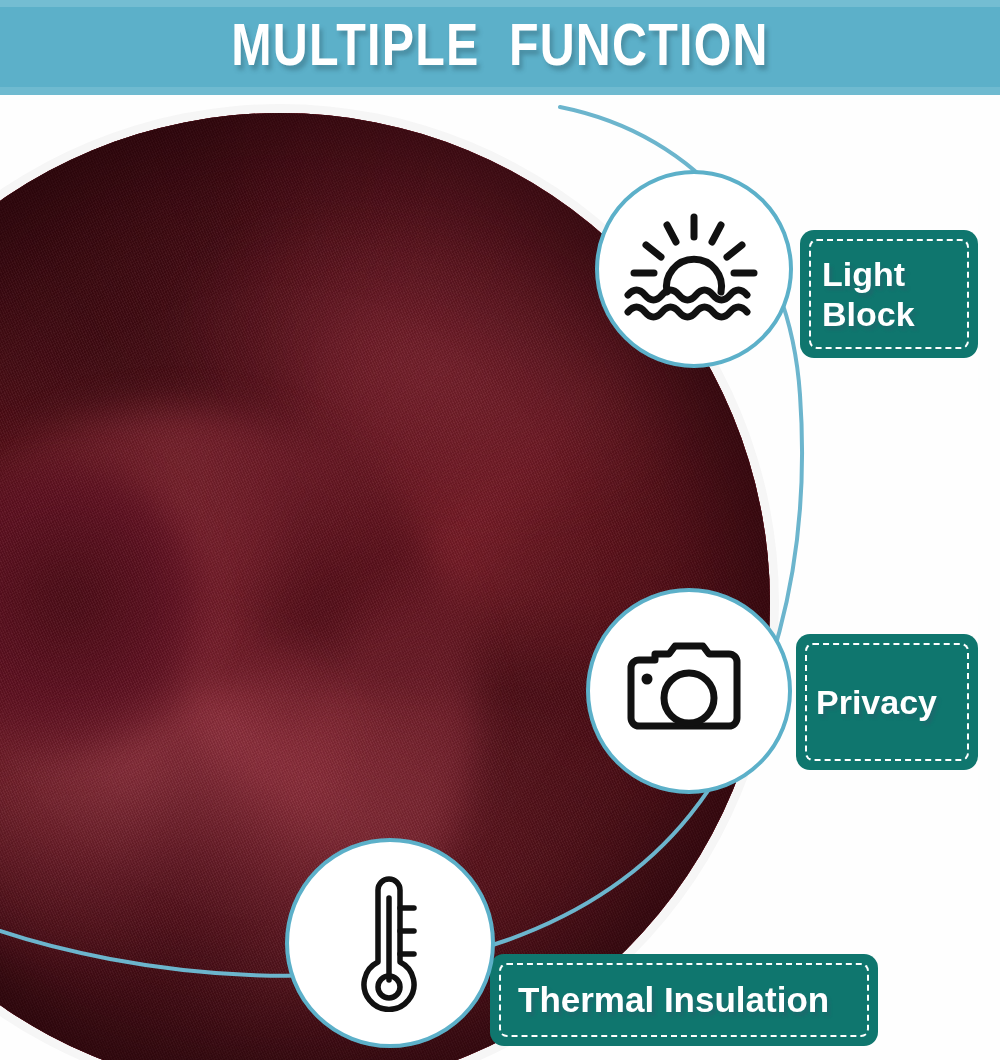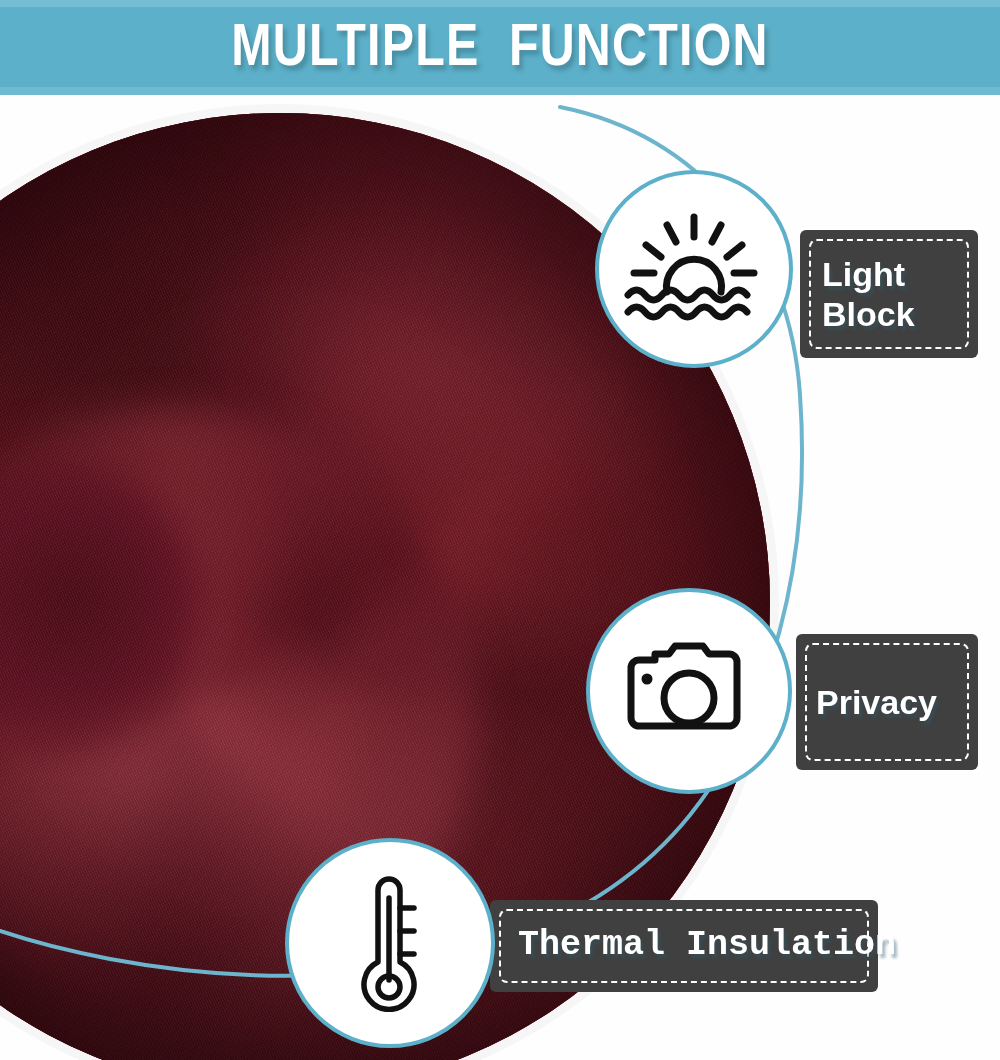--- a/index.html
+++ b/index.html
@@ -194,22 +194,22 @@
     background:#ffffff;
     border:4px solid #5cb0c9;
     display:flex; align-items:center; justify-content:center;
     z-index:6;
   }
   .bubble svg { display:block; }
 
   
   .badge {
     position:absolute;
-    background:#404040;
-    border-radius:6px;
+    background:#0f766e;
+    border-radius:14px;
     z-index:4;
   }
   .badge-dash {
     position:absolute;
     left:9px; top:9px; right:9px; bottom:9px;
     border:2px dashed #ffffff;
     border-radius:8px;
   }
   .badge-label {
     position:absolute;
@@ -226,21 +226,21 @@
     z-index:2;
   }
   .badge-label span { display:block; white-space:nowrap; }
 
   #badge-light    { left:800px; top:230px;  width:178px; height:128px; }
   #badge-light .badge-label { padding-left:22px; }
 
   #badge-privacy  { left:796px; top:634px;  width:182px; height:136px; }
   #badge-privacy .badge-label { padding-left:20px; }
 
-  #badge-thermal  { left:490px; top:900px;  width:388px; height:92px;font-family:Liberation Mono, monospace; }
+  #badge-thermal  { left:490px; top:954px;  width:388px; height:92px; }
   #badge-thermal .badge-label { justify-content:center; padding-left:28px; }
   #badge-thermal .badge-label span { font-size:35px; }
 
   #bubble-light   { left:595px; top:170px;  width:198px; height:198px; }
   #bubble-privacy { left:586px; top:588px;  width:206px; height:206px; }
   #bubble-thermal { left:285px; top:838px;  width:210px; height:210px; }
 </style>
 </head>
 <body>
 

